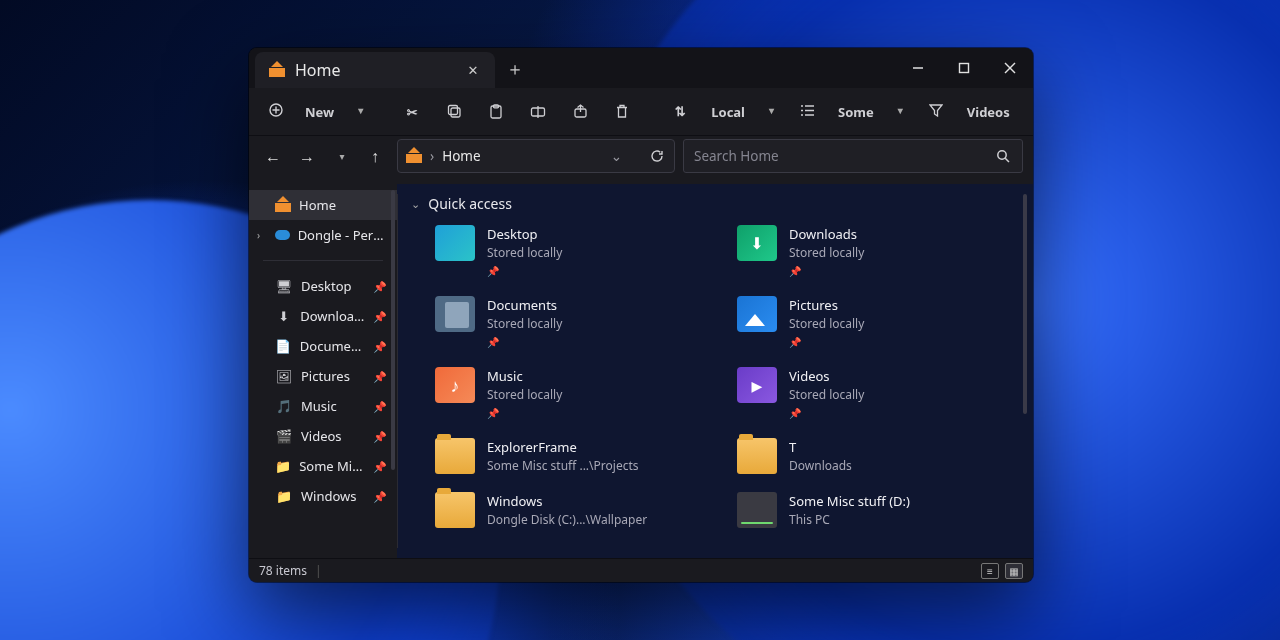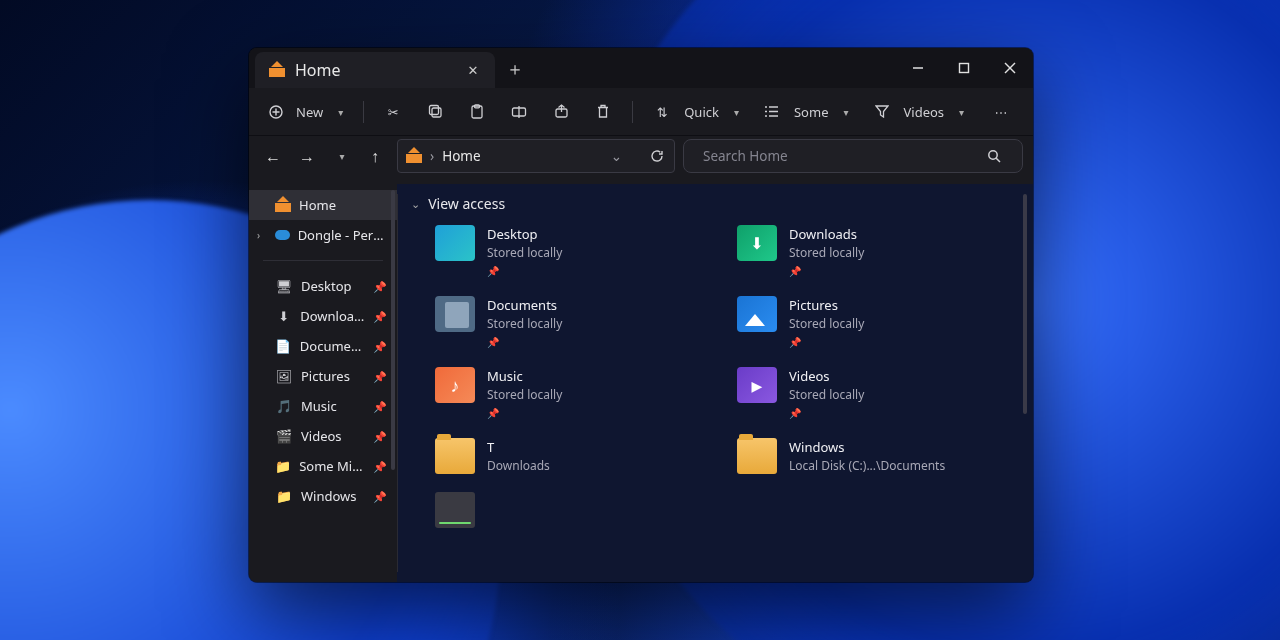--- a/index.html
+++ b/index.html
@@ -39,35 +39,35 @@
   .plus { width: 40px; display:flex;align-items:center;justify-content:center; font-size:18px; color:#ccc; }
   .winbtns { margin-left: auto; display:flex; }
   .winbtn { width: 46px; display:flex;align-items:center;justify-content:center; }
   .winbtn svg { stroke:#e0e0e0; }
 
   
   .toolbar {
     height: 48px; background: #1a1a1f; display:flex; align-items:center; gap:4px; padding:0 10px;
     border-bottom: 1px solid #0e0e13;
   }
-  .toolbtn { display:flex;align-items:center;gap:13px;padding:6px 10px;border-radius:4px;font-size:13px;color:#cfcfd3; }
+  .toolbtn { display:flex;gap:22px;padding:6px 10px;border-radius:4px;font-size:13px;color:#cfcfd3;font-weight:bold; }
   .toolbtn svg { stroke:#cfcfd3; }
   .sep { width:1px;height:22px;background:#3a3a42;margin:0 6px; }
   .chev { font-size:10px;color:#aaa;margin-left:2px; }
 
   
   .navrow { height:48px; background:#1a1a1f; display:flex; align-items:center; gap:8px; padding:0 10px 8px 10px; }
   .navarrows { display:flex; gap:6px; }
   .navarrows .nb { width:28px;height:28px;display:flex;align-items:center;justify-content:center;color:#ddd; }
   .addrbar { flex:1; height:34px; border:1px solid #3a3a44; border-radius:4px; background:#1f1f25;
     display:flex; align-items:center; gap:8px; padding:0 8px; font-size:13.5px; }
   .addrbar .pchev { color:#9a9aa2; }
   .addrbar .spacer { flex:1; }
-  .search { width:340px; height:34px; border:1px solid #3a3a44; border-radius:8px; background:#1f1f25;
-    display:flex; align-items:center; padding:0 19px; font-size:13.5px; }
+  .search { width:340px; height:34px; border:1px solid #3a3a44; border-radius:3px; background:#1f1f25;
+    display:flex; align-items:center; padding:0 10px; font-size:13.5px; }
   .search input { flex:1; background:transparent; border:none; outline:none; color:#ccc; font-size:13.5px; }
   .search input::placeholder { color:#858590; }
 
   
   .body { flex:1; display:flex; min-height:0; background:#0f1630; }
   .sidebar { width:148px; background:#1a1a1f; display:flex; flex-direction:column; padding-top:6px; position:relative; }
   .sbitem { display:flex; align-items:center; gap:8px; padding:6px 10px 6px 26px; font-size:13px; color:#e6e6ea; }
   .sbitem.selected { background:#2f2f36; }
   .sbitem .exp { position:absolute; left:8px; font-size:10px; color:#aaa; }
   .sbitem .pin { margin-left:auto; color:#9a9aa2; font-size:11px; }
@@ -206,21 +206,21 @@
     <div class="toolbtn">
       <span class="micon">
           <svg width="14" height="15" fill="none" stroke-width="1.3">
             <path d="M2 3.5 H12 M5 3.5 V1.5 H9 V3.5 M3.5 3.5 V13 H10.5 V3.5"></path>
           </svg>
         </span>
     </div>
     <div class="sep"></div>
     <div class="toolbtn">
       <span class="micon">⇅</span>
-      <span>Quick</span>
+      <span>Local</span>
       <span class="chev">▾</span>
     </div>
     <div class="toolbtn">
       <span class="micon">
           <svg width="15" height="13" fill="none" stroke-width="1.3">
             <line x1="1" y1="2" x2="3" y2="2"></line>
             <line x1="5" y1="2" x2="14" y2="2"></line>
             <line x1="1" y1="6.5" x2="3" y2="6.5"></line>
             <line x1="5" y1="6.5" x2="14" y2="6.5"></line>
             <line x1="1" y1="11" x2="3" y2="11"></line>
@@ -332,21 +332,21 @@
           </div>
         </div>
       <div class="sbscroll">
           <div class="thumb"></div>
         </div>
     </div>
 
     <div class="main">
       <div class="section-hdr">
         <span class="chv">⌄</span>
-        <span>View access</span>
+        <span>Quick access</span>
       </div>
       <div class="grid" id="qa-grid">
           <div class="item">
             <div class="thumb ic-desktop"></div>
     <div class="txt">
       <span class="name">Desktop</span>
       <span class="sub">Stored locally</span>
       <span class="pin">📌</span>
     </div>
           </div>
@@ -381,42 +381,63 @@
       <span class="sub">Stored locally</span>
       <span class="pin">📌</span>
     </div>
           </div>
           <div class="item">
             <div class="thumb ic-videos"></div>
     <div class="txt">
       <span class="name">Videos</span>
       <span class="sub">Stored locally</span>
       <span class="pin">📌</span>
+    </div>
+          </div>
+          <div class="item">
+            <div class="thumb ic-folder"></div>
+    <div class="txt">
+      <span class="name">ExplorerFrame</span>
+      <span class="sub">Some Misc stuff ...\Projects</span>
+
     </div>
           </div>
           <div class="item">
             <div class="thumb ic-folder"></div>
     <div class="txt">
       <span class="name">T</span>
       <span class="sub">Downloads</span>
 
     </div>
           </div>
           <div class="item">
             <div class="thumb ic-folder"></div>
     <div class="txt">
       <span class="name">Windows</span>
-      <span class="sub">Local Disk (C:)...\Documents</span>
+      <span class="sub">Dongle Disk (C:)...\Wallpaper</span>
 
     </div>
           </div>
           <div class="item">
             <div class="thumb ic-drive"></div>
+    <div class="txt">
+      <span class="name">Some Misc stuff (D:)</span>
+      <span class="sub">This PC</span>
+
+    </div>
           </div>
         </div>
       <div class="mainscroll">
           <div class="thumb"></div>
         </div>
     </div>
   </div>
 
+  <div class="status">
+    <span>78 items</span>
+    <span style="margin:0 8px;color:#555">|</span>
+    <div class="right">
+      <div class="viewbtn">≡</div>
+      <div class="viewbtn" style="background:#2e2e36">▦</div>
+    </div>
+  </div>
 
 </div>
 
 </body></html>

